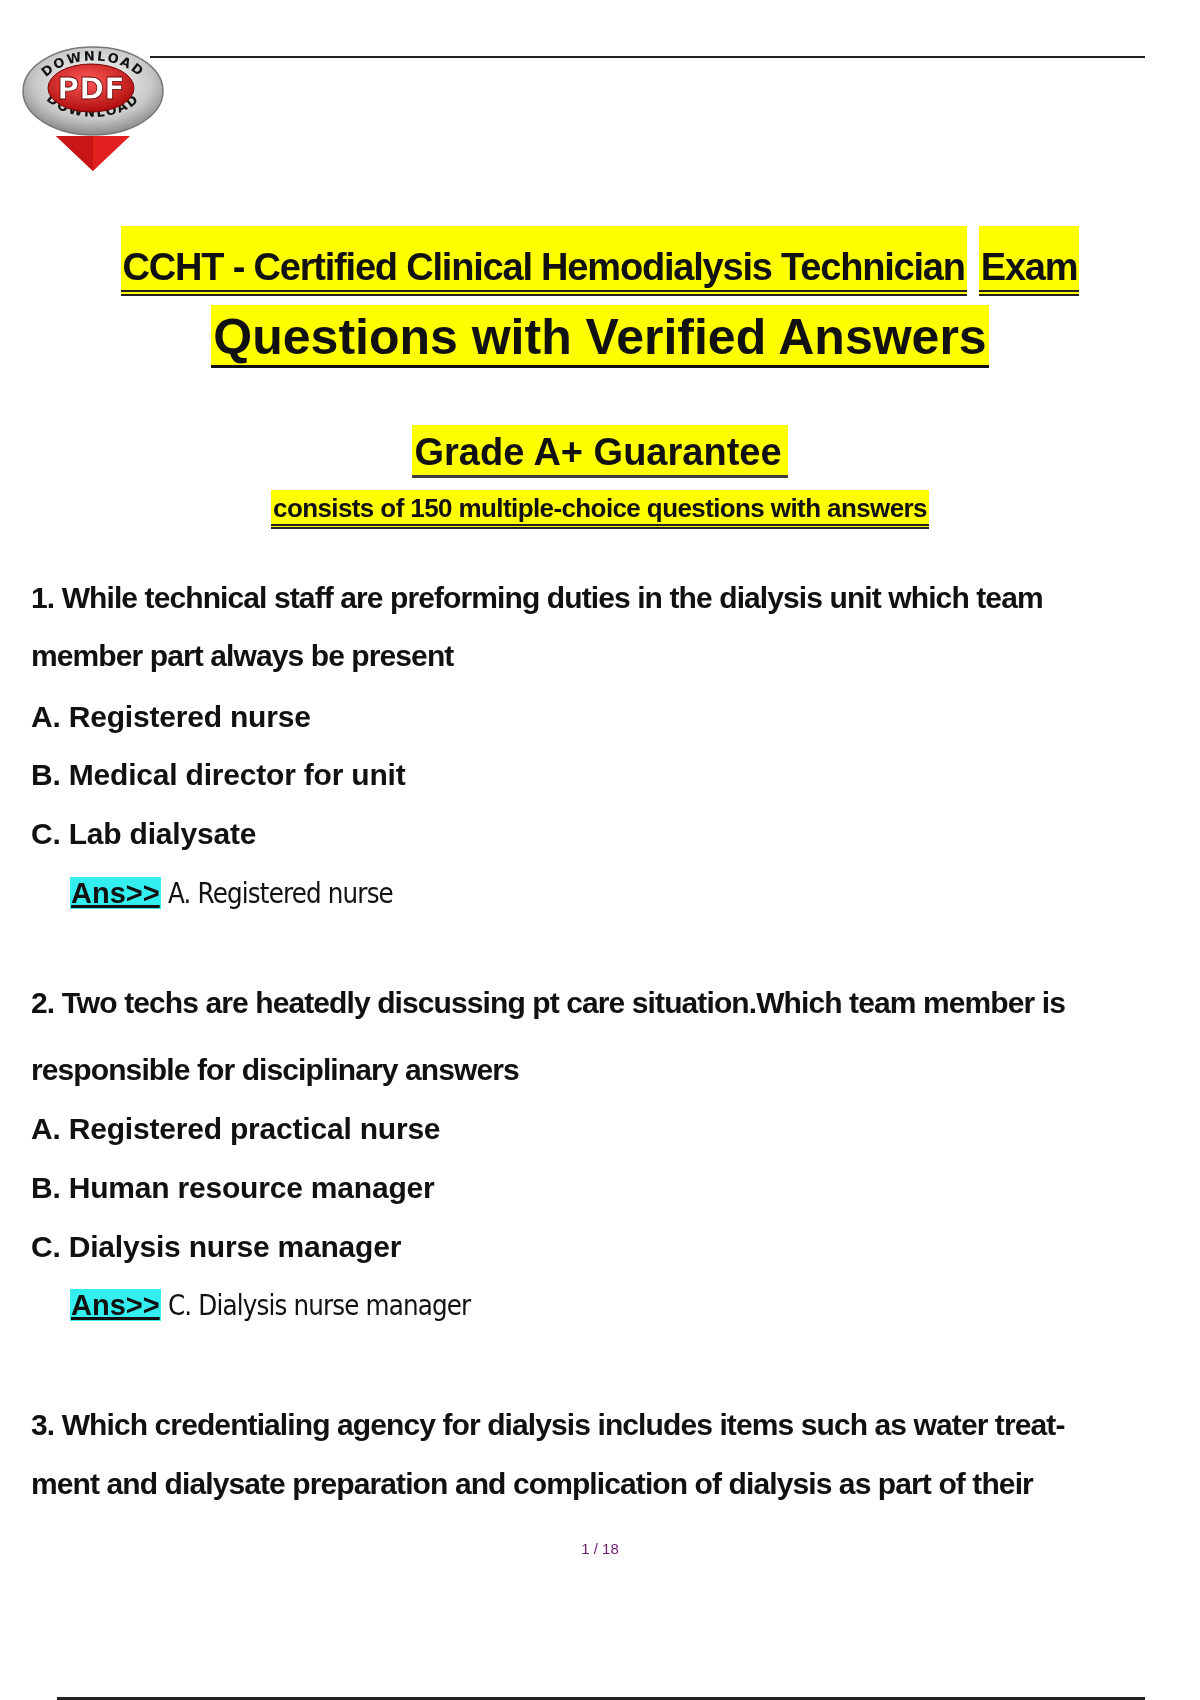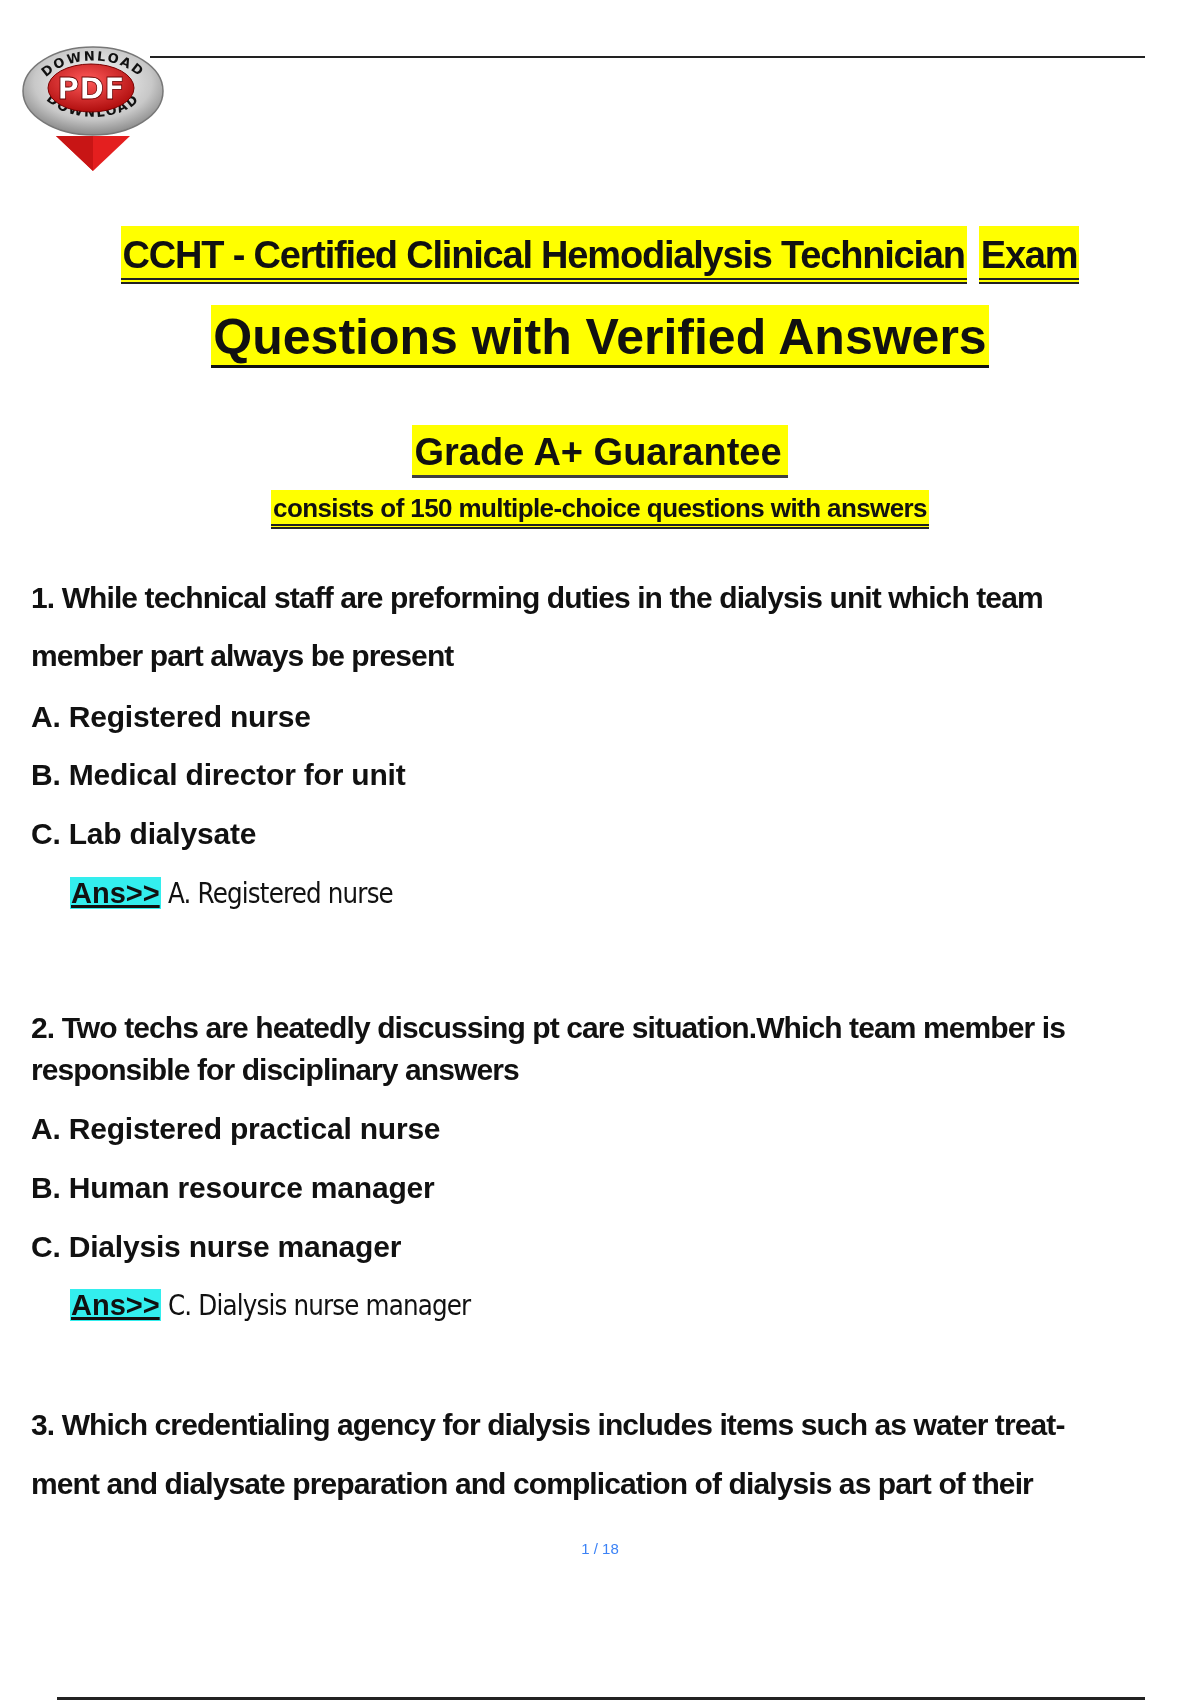--- a/index.html
+++ b/index.html
@@ -6,34 +6,34 @@
     body {
       width: 1200px; height: 1700px; background: #ffffff; position: relative;
       overflow: hidden; font-family: "Liberation Sans", sans-serif; color: #111;
     }
     .top-rule { position: absolute; left: 150px; top: 56px; width: 995px; height: 2px; background: #222; }
     .bottom-rule { position: absolute; left: 57px; top: 1697px; width: 1088px; height: 3px; background: #222; }
     .logo { position: absolute; left: 18px; top: 38px; width: 150px; height: 135px; }
     .center { position: absolute; left: 0; width: 1200px; text-align: center; }
     .hl { background: #ffff00; }
     .title1 { top: 226px; font-family: "Liberation Sans", sans-serif; font-weight: bold; font-size: 38px; letter-spacing: -1.2px; }
-    .title1 .seg { display: inline-block; padding: 8px 2px 2px 2px; border-bottom: 6px double #222; line-height: 42px; }
+    .title1 .seg { display: inline-block; padding: 20px 2px 2px 2px; border-bottom: 6px double #222; line-height: 42px; }
     .title1 .gap { display: inline-block; width: 12px; }
     .title2 { top: 305px; font-weight: bold; font-size: 50px; }
     .title2 span { display: inline-block; padding: 4px 2px 0 2px; line-height: 56px; border-bottom: 3px solid #111; }
     .grade { top: 425px; font-weight: bold; font-size: 38px; }
     .grade span { display: inline-block; padding: 4px 6px 0 2px; line-height: 46px; border-bottom: 3px solid #404040; }
     .subtitle { top: 490px; font-weight: bold; font-size: 26px; letter-spacing: -0.6px; }
     .subtitle span { display: inline-block; padding: 2px 2px 0 2px; line-height: 32px; border-bottom: 5px double #222; }
     .q { position: absolute; left: 31px; font-weight: bold; font-size: 30px; letter-spacing: -0.9px; line-height: 40px; white-space: nowrap; }
     .opt { position: absolute; left: 31px; font-weight: bold; font-size: 30px; line-height: 40px; white-space: nowrap; letter-spacing: -0.2px; }
     .ans { position: absolute; left: 70px; font-size: 29px; line-height: 40px; white-space: nowrap; font-family: "DejaVu Sans", sans-serif; letter-spacing: -1px; }
     .ans-tag { background: #33eeee; font-weight: bold; text-decoration: underline; text-decoration-thickness: 3px; padding: 0 1px; font-family: "Liberation Sans", sans-serif; letter-spacing: 0; margin-top: 48px; }
     .ans-text { margin-left: 7px; transform: scaleX(0.85); display: inline-block; transform-origin: left center; font-weight: normal; }
-    .page-num { position: absolute; left: 0; width: 1200px; text-align: center; top: 1540px; font-size: 15px; color: #3b82f6; }
+    .page-num { position: absolute; left: 0; width: 1200px; text-align: center; top: 1540px; font-size: 15px; color: #701a75; }
   </style>
 </head>
 <body>
 
 <div class="top-rule"></div>
 
 <div class="logo">
   <svg width="150" height="135" viewBox="0 0 150 135">
     <defs>
       <radialGradient id="ring" cx="50%" cy="40%" r="60%">
@@ -80,21 +80,21 @@
 
 <div class="q" style="top:578px;">1. While technical staff are preforming duties in the dialysis unit which team</div>
 <div class="q" style="top:636px;">member part always be present</div>
 <div class="opt" style="top:697px;">A. Registered nurse</div>
 <div class="opt" style="top:755px;">B. Medical director for unit</div>
 <div class="opt" style="top:814px;">C. Lab dialysate</div>
 <div class="ans" style="top:873px;">
   <span class="ans-tag">Ans&gt;&gt;</span><span class="ans-text">A. Registered nurse</span>
 </div>
 
-<div class="q" style="top:1008px;">2. Two techs are heatedly discussing pt care situation.Which team member is</div>
+<div class="q" style="top:983px;">2. Two techs are heatedly discussing pt care situation.Which team member is</div>
 <div class="q" style="top:1050px;">responsible for disciplinary answers</div>
 <div class="opt" style="top:1109px;">A. Registered practical nurse</div>
 <div class="opt" style="top:1168px;">B. Human resource manager</div>
 <div class="opt" style="top:1227px;">C. Dialysis nurse manager</div>
 <div class="ans" style="top:1285px;">
   <span class="ans-tag">Ans&gt;&gt;</span><span class="ans-text">C. Dialysis nurse manager</span>
 </div>
 
 <div class="q" style="top:1405px;">3. Which credentialing agency for dialysis includes items such as water treat-</div>
 <div class="q" style="top:1464px;">ment and dialysate preparation and complication of dialysis as part of their</div>

